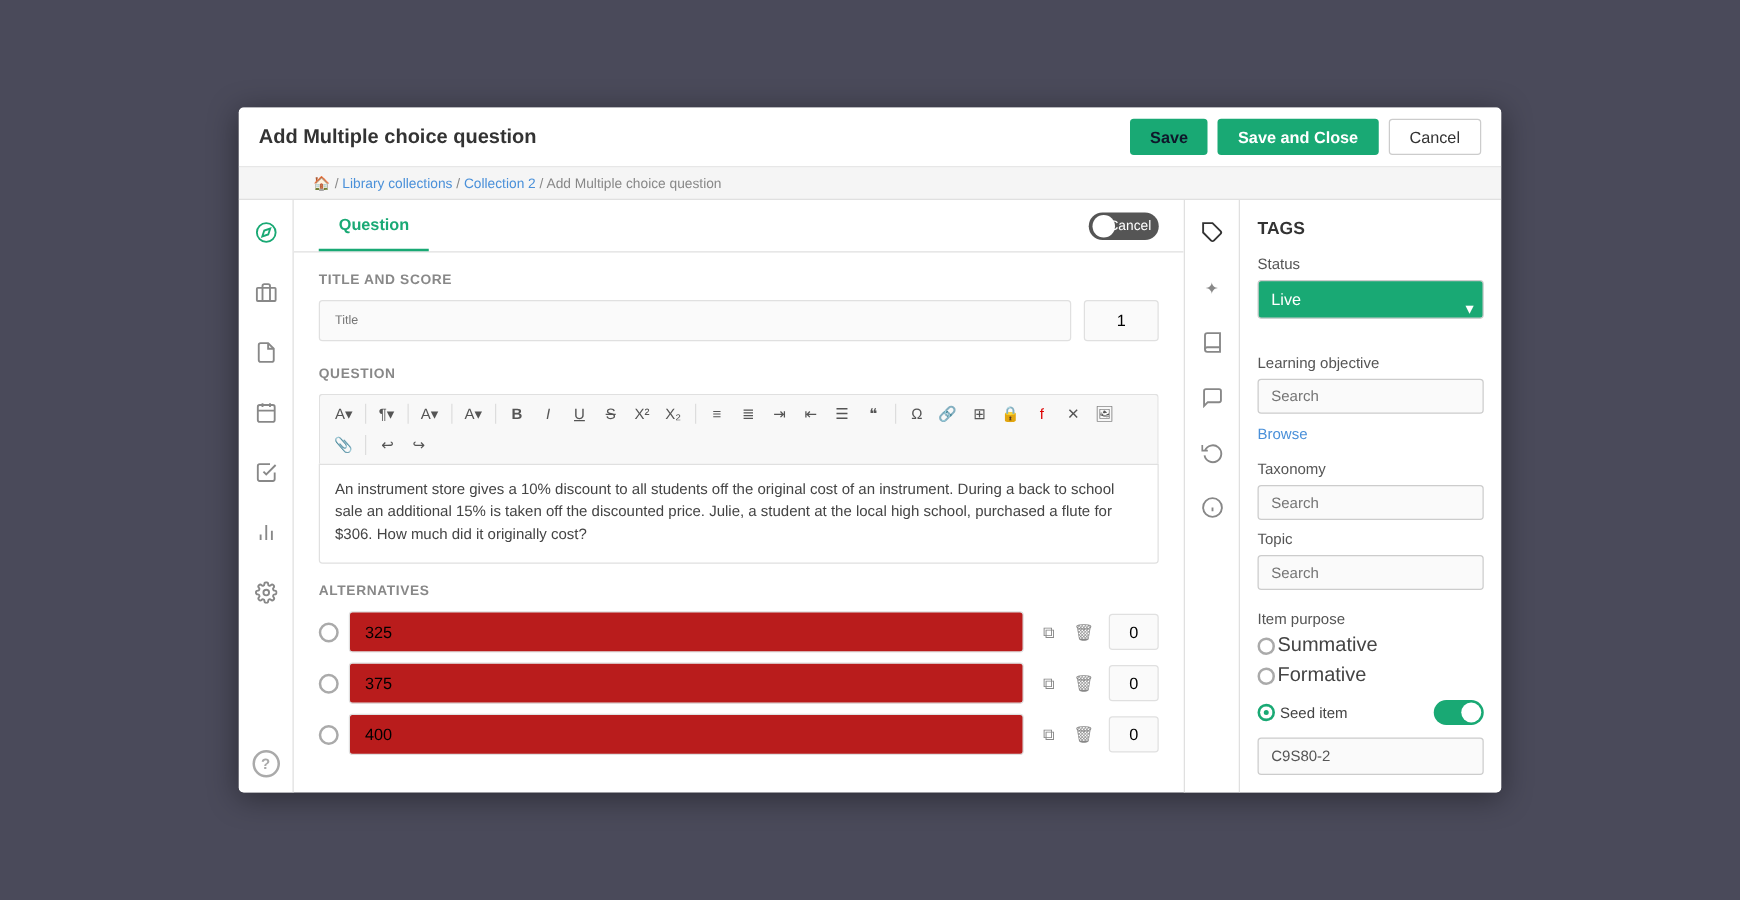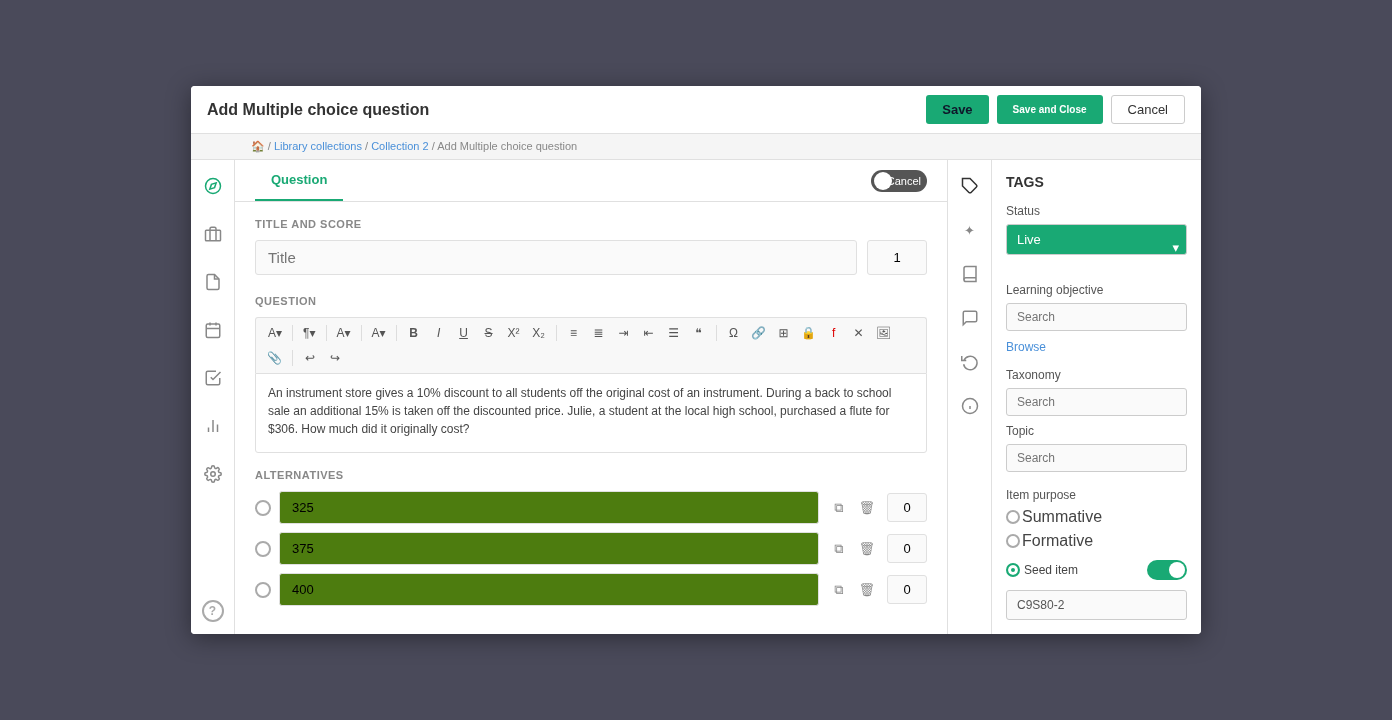--- a/index.html
+++ b/index.html
@@ -51,21 +51,21 @@
       font-size: 13px;
       font-weight: 600;
     }
     .btn-save-close {
       background: #19a974;
       color: #fff;
       border: none;
       border-radius: 3px;
       padding: 6px 16px;
       cursor: pointer;
-      font-size: 10px;
+      font-size: 13px;
       font-weight: 600;
     }
     .btn-cancel {
       background: #fff;
       color: #333;
       border: 1px solid #ccc;
       border-radius: 3px;
       padding: 6px 16px;
       cursor: pointer;
       font-size: 13px;
@@ -177,21 +177,21 @@
     .title-score-row {
       display: flex;
       gap: 10px;
       margin-bottom: 20px;
     }
     .title-input {
       flex: 1;
       padding: 8px 12px;
       border: 1px solid #e0e0e0;
       border-radius: 3px;
-      font-size: 15px;
+      font-size: 10px;
       color: #aaa;
       background: #fafafa;
     }
     .score-input {
       width: 60px;
       padding: 8px 12px;
       border: 1px solid #e0e0e0;
       border-radius: 3px;
       font-size: 13px;
       text-align: center;
@@ -281,21 +281,21 @@
       background: #fff;
       flex-shrink: 0;
       cursor: pointer;
     }
     .alt-input {
       flex: 1;
       padding: 8px 12px;
       border: 1px solid #e0e0e0;
       border-radius: 3px;
       font-size: 13px;
-      background: #4d7c0f;
+      background: #b91c1c;
     }
     .alt-actions {
       display: flex;
       align-items: center;
       gap: 4px;
     }
     .alt-action-btn {
       width: 24px;
       height: 24px;
       display: flex;

